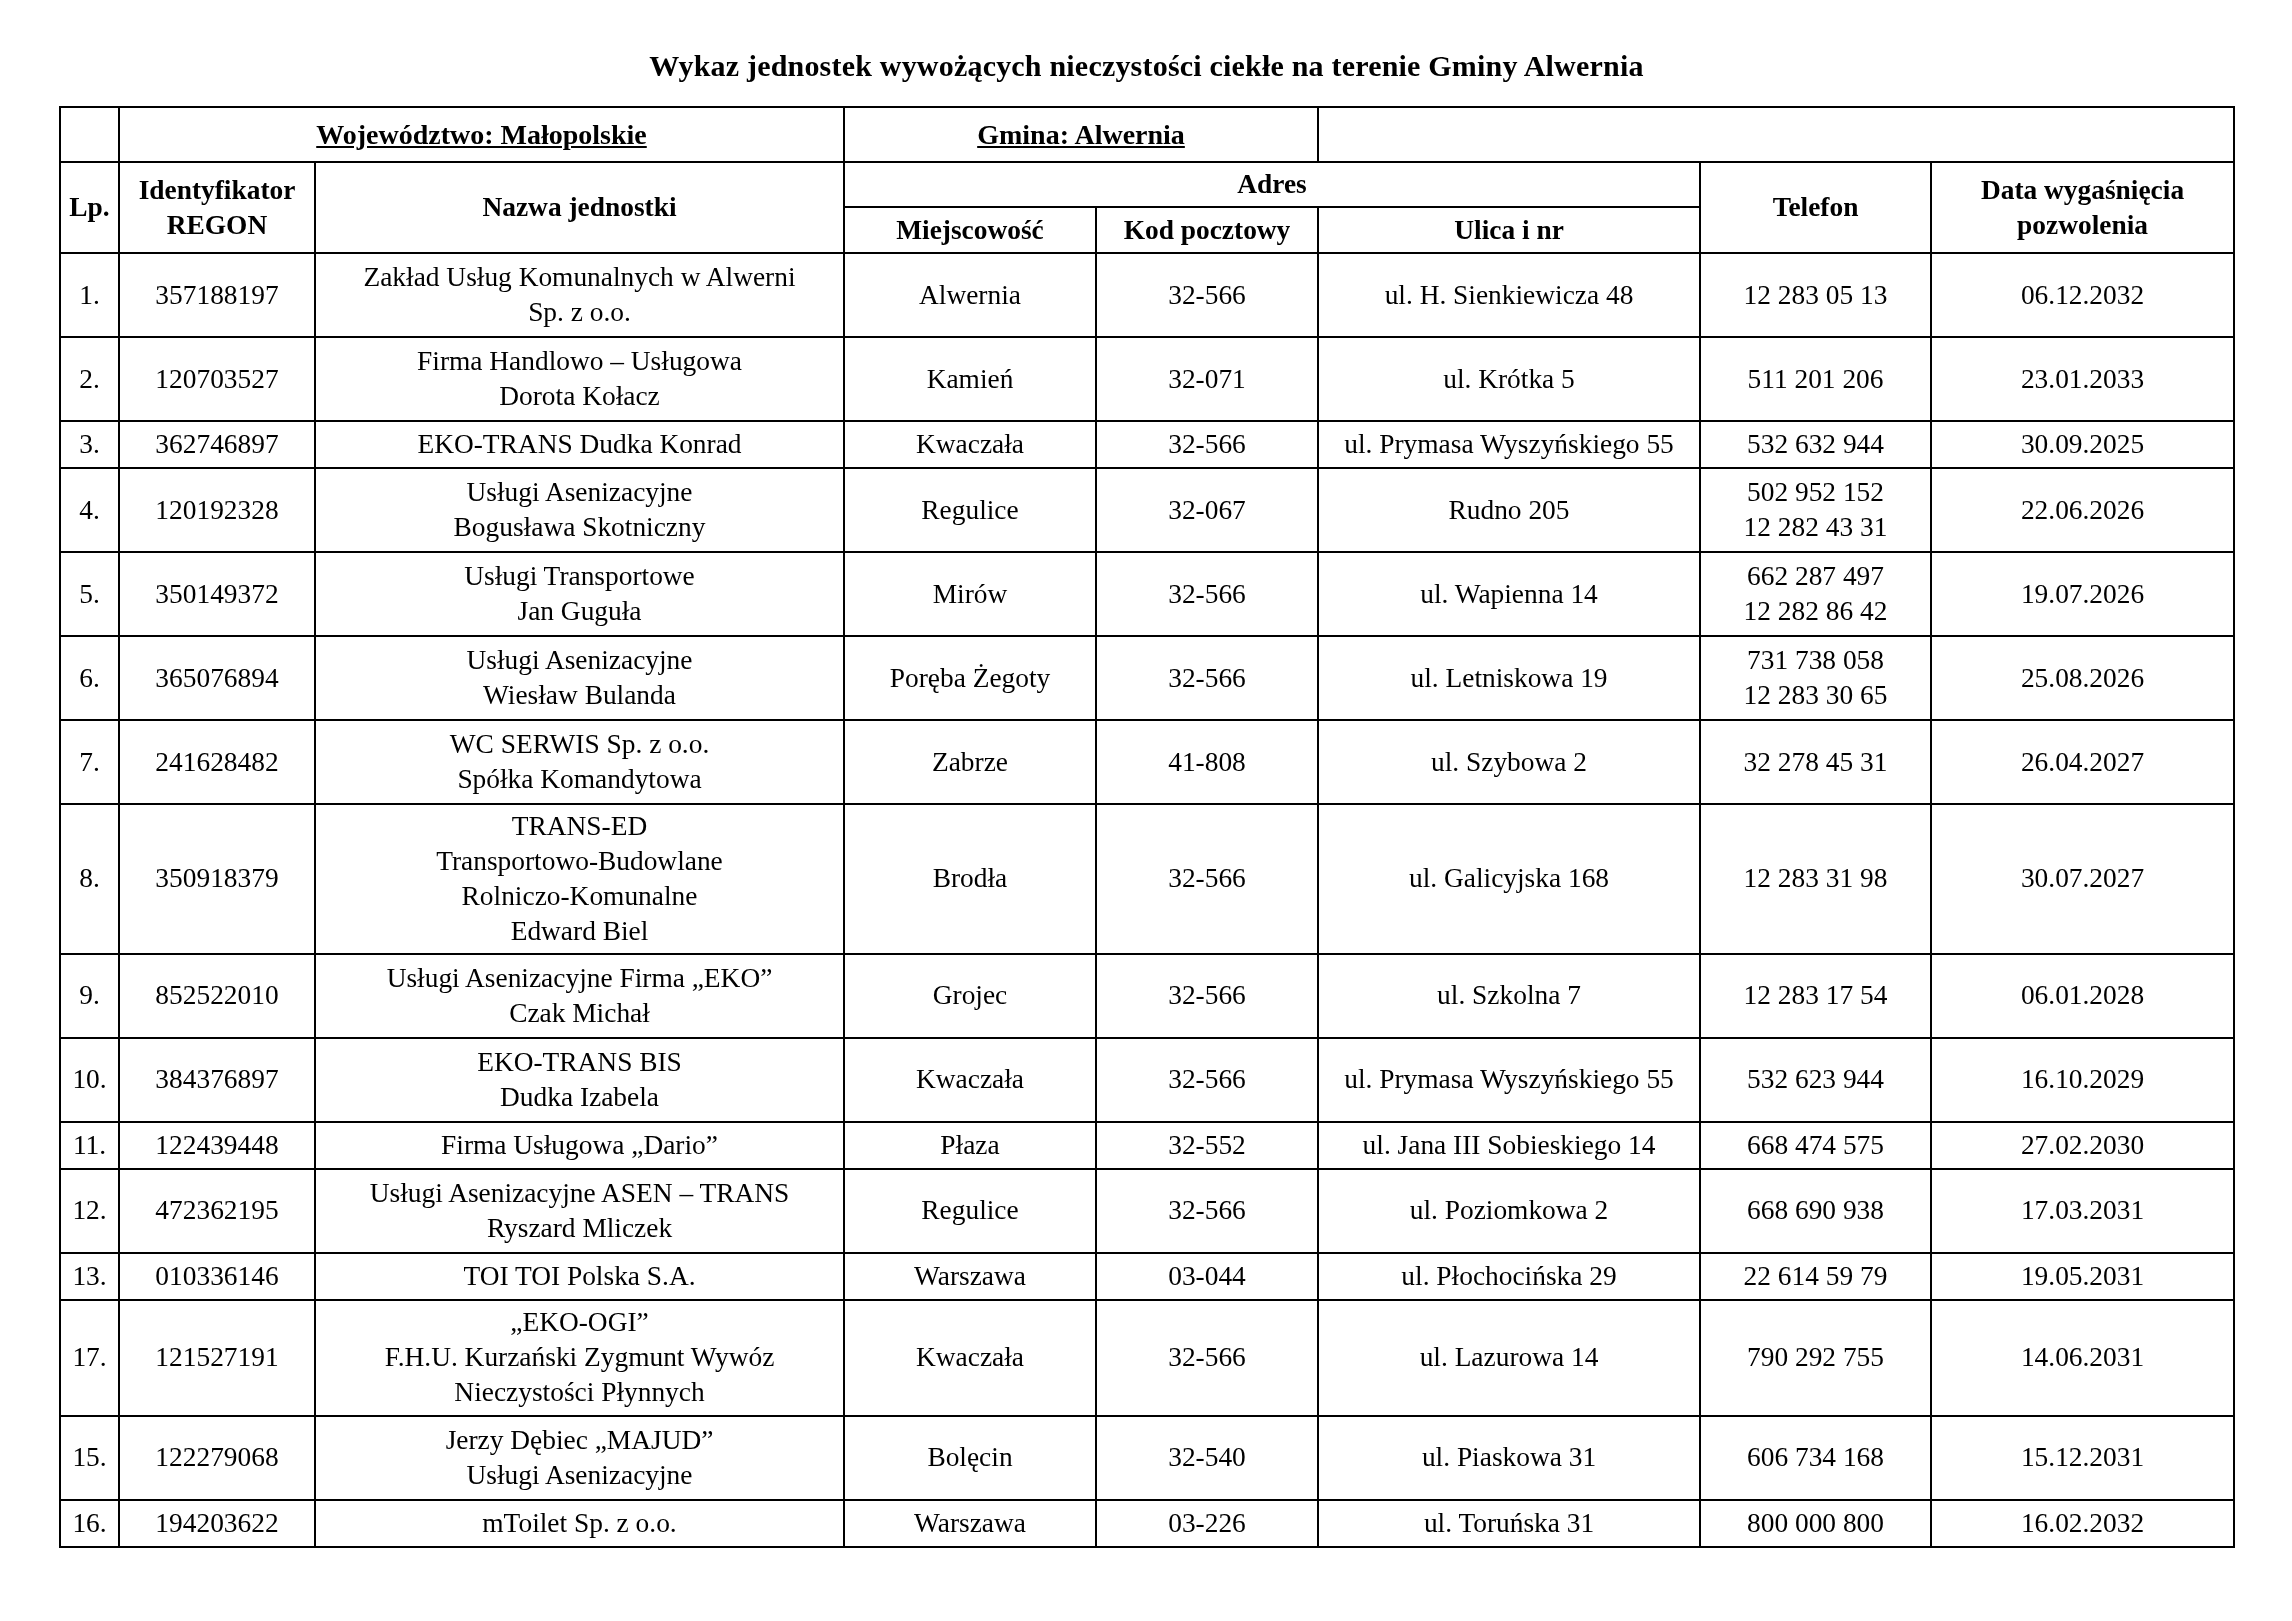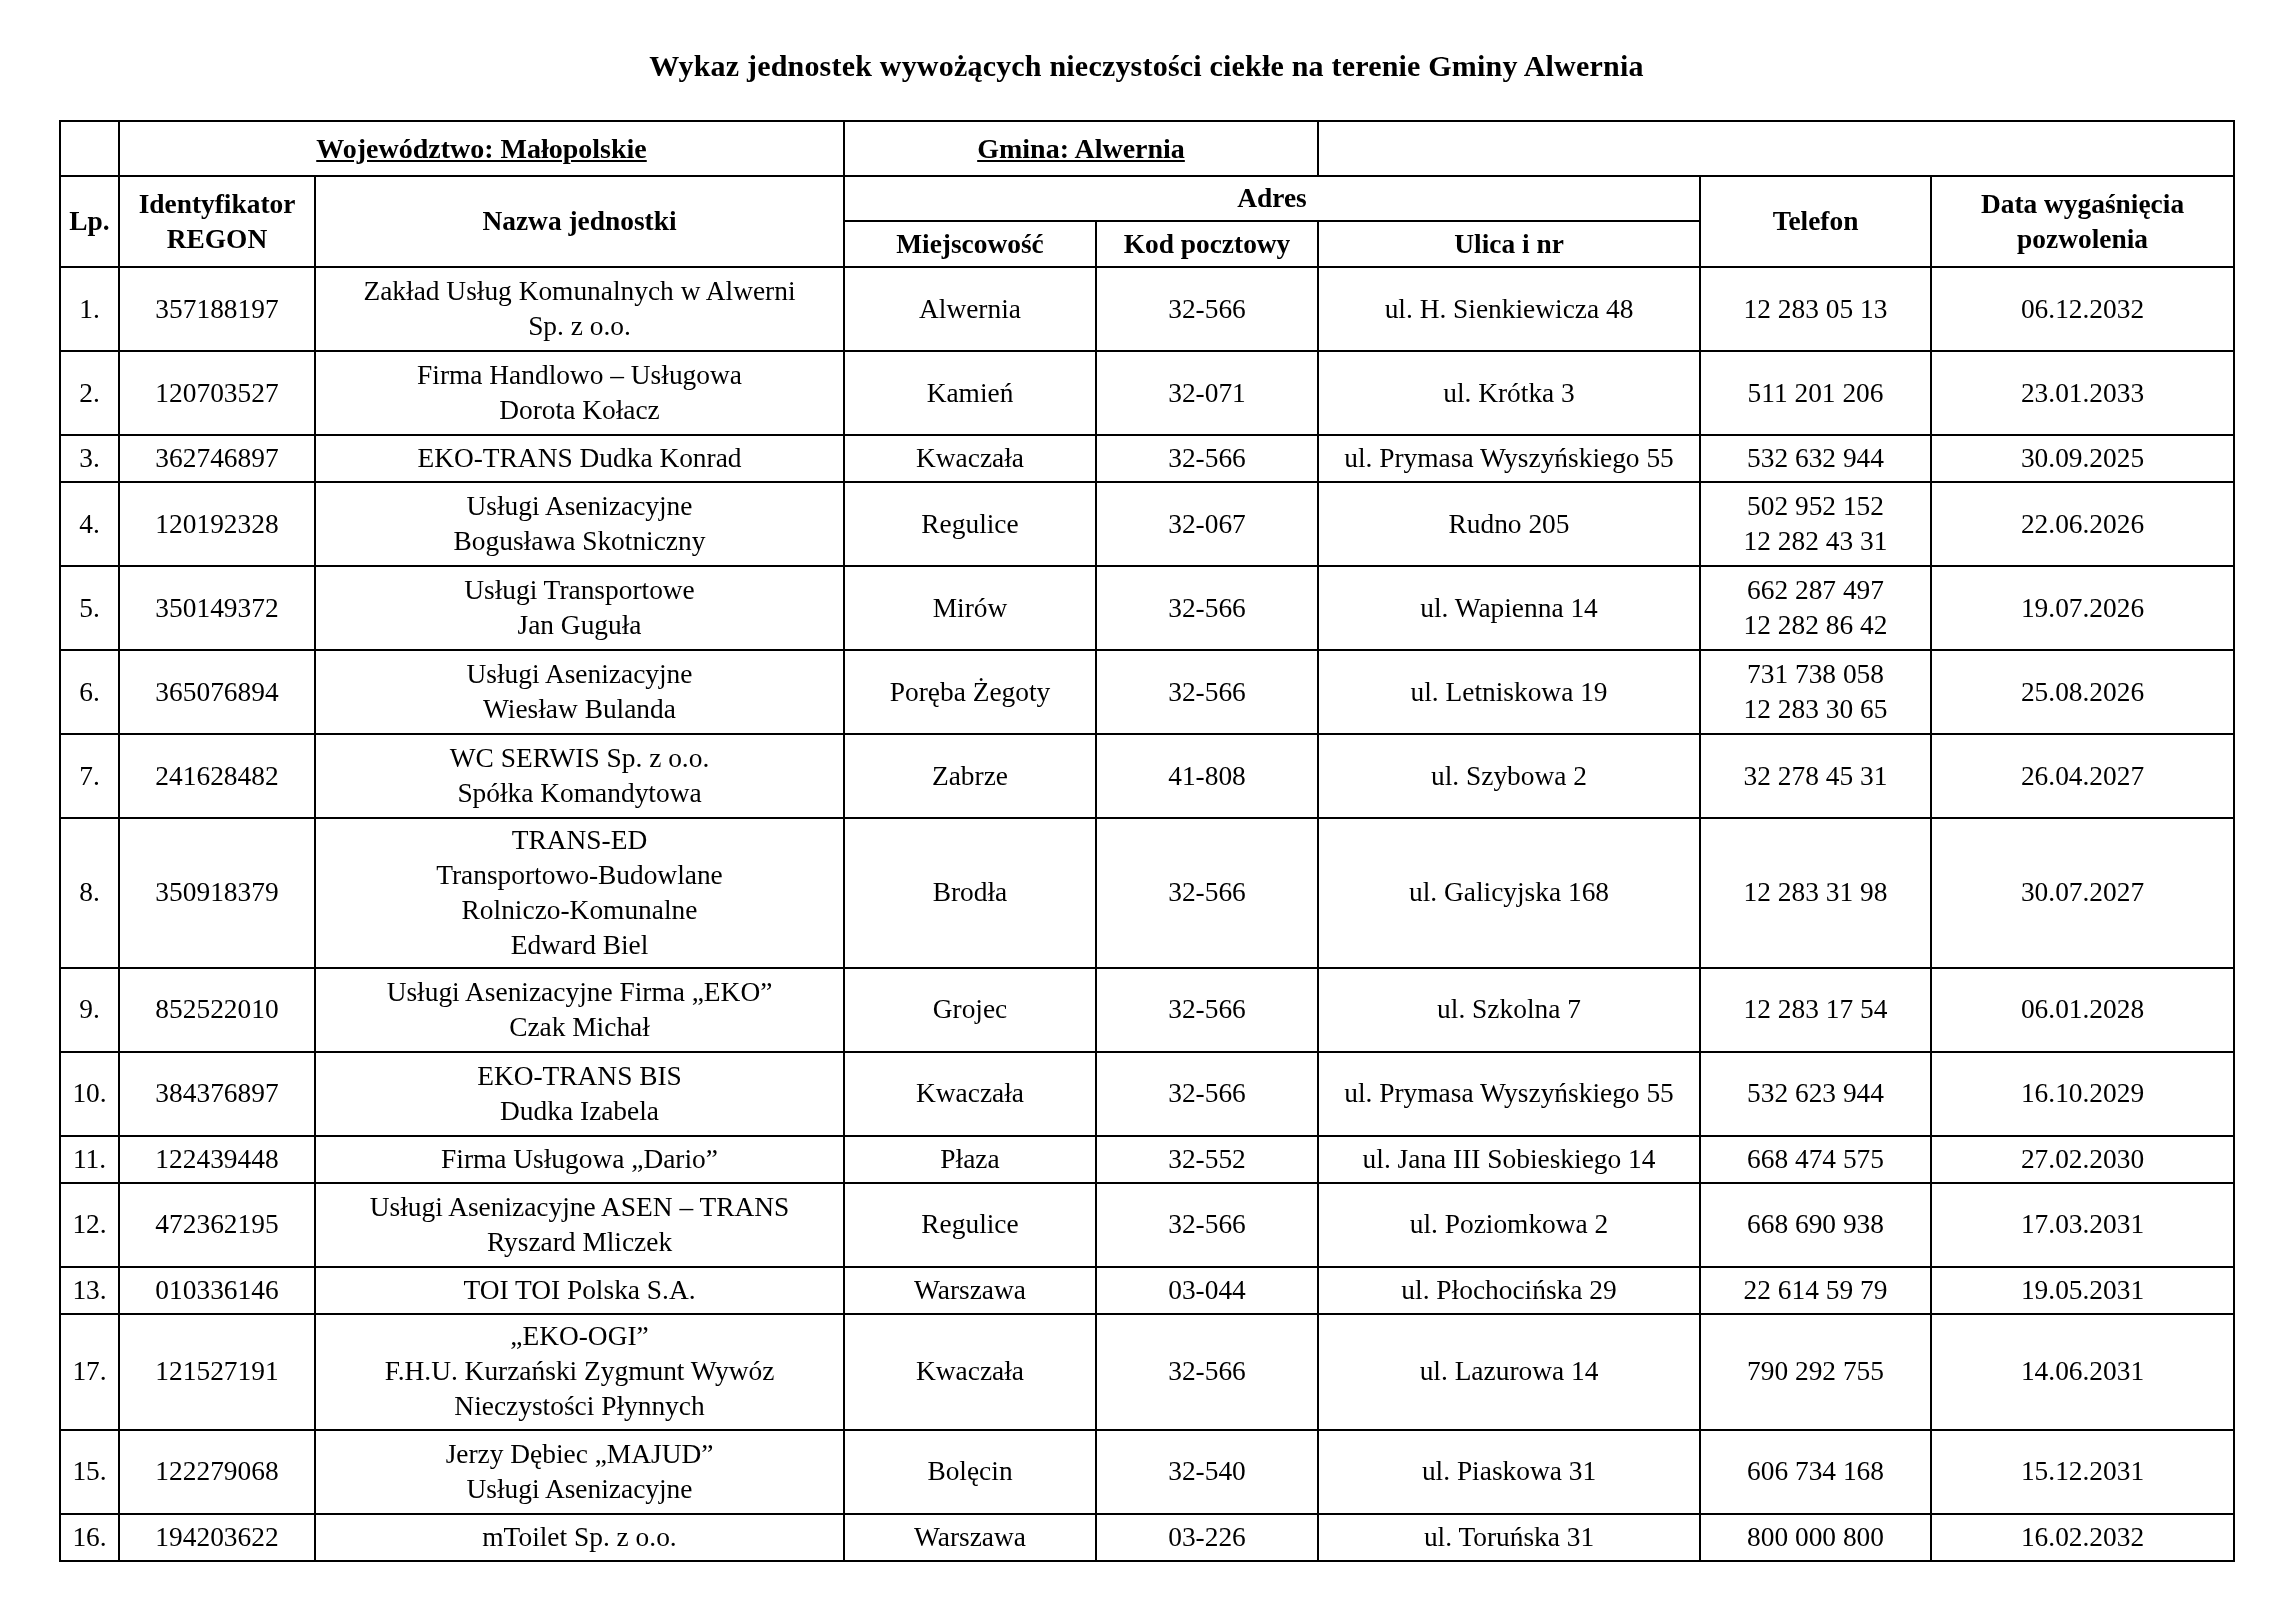--- a/index.html
+++ b/index.html
@@ -8,21 +8,21 @@
     font-family: "Liberation Serif", "DejaVu Serif", serif;
     color: #000;
   }
   .page { position: relative; width: 2293px; height: 1621px; background: #fff; overflow: hidden; }
   .doc-title {
     position: absolute; top: 49px; left: 0; width: 2293px;
     margin: 0; text-align: center;
     font-size: 30px; font-weight: bold; letter-spacing: 0.2px;
   }
   table.units {
-    position: absolute; left: 59px; top: 120px;
+    position: absolute; left: 59px; top: 106px;
     width: 2174px; table-layout: fixed;
     border-collapse: collapse;
     border: 2.9px solid #000;
     padding-left: 21px;
   }
   table.units th, table.units td {
     border: 2px solid #000;
     text-align: center; vertical-align: middle;
     font-size: 27.4px; line-height: 35px;
     padding: 3.9px 7.8px;
@@ -91,21 +91,21 @@
         <td>12 283 05 13</td>
         <td>06.12.2032</td>
       </tr>
       <tr class="h2">
         <td>2.</td>
         <td>120703527</td>
         <td>Firma Handlowo – Usługowa
 Dorota Kołacz</td>
         <td>Kamień</td>
         <td>32-071</td>
-        <td>ul. Krótka 3</td>
+        <td>ul. Krótka 5</td>
         <td>511 201 206</td>
         <td>23.01.2033</td>
       </tr>
       <tr class="h1">
         <td>3.</td>
         <td>362746897</td>
         <td>EKO-TRANS Dudka Konrad</td>
         <td>Kwaczała</td>
         <td>32-566</td>
         <td>ul. Prymasa Wyszyńskiego 55</td>

